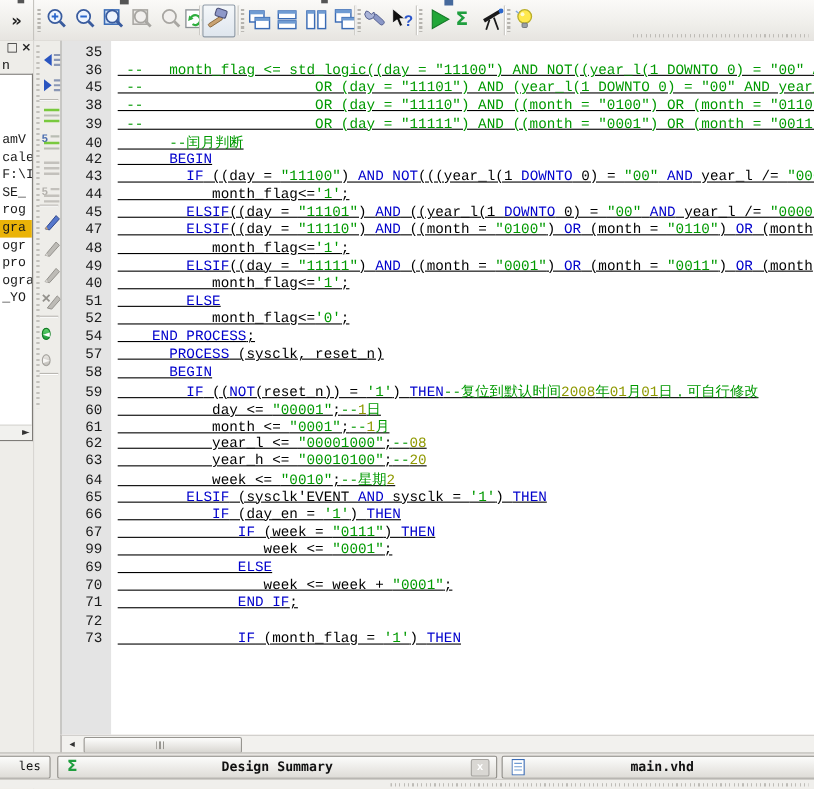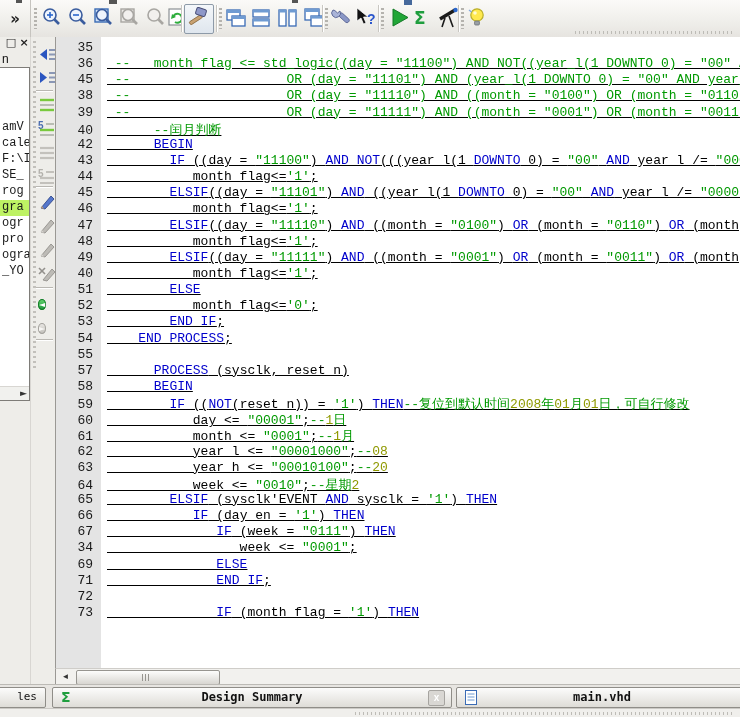--- a/index.html
+++ b/index.html
@@ -27,21 +27,21 @@
   
   #left-panel{position:absolute;left:0;top:37px;width:30px;height:680px;background:#eeede9;}
   #lp-title{position:absolute;left:0;top:0;width:30px;height:14px;color:#333;}
   .lp-btn{position:absolute;top:0;width:12px;height:12px;font:bold 11px "DejaVu Sans",sans-serif;
     color:#222;text-align:center;line-height:12px;}
   #lp-tab-frag{position:absolute;left:2px;top:15px;color:#111;font:12px "Liberation Sans",sans-serif;}
   #lp-list{position:absolute;left:0;top:30px;width:29px;height:332px;background:#fff;
     border:1px solid #7e7c78;border-left:none;overflow:hidden;}
   .lrow{height:16px;line-height:16px;font:12px "Liberation Mono",monospace;color:#1a1a1a;
     white-space:pre;padding-left:2px;}
-  .lrow.sel{background:#bef264;}
+  .lrow.sel{background:#eab308;}
   #lp-list-pad{height:52px;}
   #lp-hscroll{position:absolute;left:0;bottom:0;width:29px;height:13px;background:#f1f1ee;border-top:1px solid #d8d6d2;}
   #lp-scroll-right{position:absolute;right:2px;top:1px;font:9px "DejaVu Sans",sans-serif;color:#333;}
 
   
   #side-toolbar{position:absolute;left:30px;top:37px;width:25px;height:680px;background:#eeede9;
     border-left:1px solid #d8d6d2;}
   #side-toolbar:before{content:"";position:absolute;left:2px;top:4px;width:3px;height:330px;
     background:repeating-linear-gradient(180deg,#c2c0bb 0 2px,transparent 2px 5px);}
   .si{position:absolute;left:7px;width:18px;height:18px;}
@@ -348,43 +348,41 @@
         <div class="cl"><span class="ln">35</span><span class="ct"></span></div>
         <div class="cl"><span class="ln">36</span><span class="ct"><span class="sc"> --   month_flag &lt;= std_logic((day = "11100") AND NOT((year_l(1 DOWNTO 0) = "00" AND year</span></span></div>
         <div class="cl"><span class="ln">45</span><span class="ct"><span class="sc"> --                    OR (day = "11101") AND (year_l(1 DOWNTO 0) = "00" AND year_l /= "00"</span></span></div>
         <div class="cl"><span class="ln">38</span><span class="ct"><span class="sc"> --                    OR (day = "11110") AND ((month = "0100") OR (month = "0110") OR (month</span></span></div>
         <div class="cl"><span class="ln">39</span><span class="ct"><span class="sc"> --                    OR (day = "11111") AND ((month = "0001") OR (month = "0011") OR (month</span></span></div>
         <div class="cl"><span class="ln">40</span><span class="ct"><span class="sc">      --闰月判断</span></span></div>
         <div class="cl"><span class="ln">42</span><span class="ct"><span class="sk">      BEGIN</span></span></div>
         <div class="cl"><span class="ln">43</span><span class="ct"><span class="sk">        IF</span><span class="sp"> ((day = </span><span class="ss">"11100"</span><span class="sp">) </span><span class="sk">AND NOT</span><span class="sp">(((year_l(1 </span><span class="sk">DOWNTO</span><span class="sp"> 0) = </span><span class="ss">"00"</span><span class="sp"> </span><span class="sk">AND</span><span class="sp"> year_l /= </span><span class="ss">"0000"</span></span></div>
         <div class="cl"><span class="ln">44</span><span class="ct"><span class="sp">           month_flag&lt;=</span><span class="ss">'1'</span><span class="sp">;</span></span></div>
         <div class="cl"><span class="ln">45</span><span class="ct"><span class="sk">        ELSIF</span><span class="sp">((day = </span><span class="ss">"11101"</span><span class="sp">) </span><span class="sk">AND</span><span class="sp"> ((year_l(1 </span><span class="sk">DOWNTO</span><span class="sp"> 0) = </span><span class="ss">"00"</span><span class="sp"> </span><span class="sk">AND</span><span class="sp"> year_l /= </span><span class="ss">"0000"</span></span></div>
-        <div class="cl"><span class="ln">46</span><span class="ct"><span class="sp">           month_flag&lt;=</span><span class="ss">'1'</span><span class="sp">;</span></span></div>
         <div class="cl"><span class="ln">47</span><span class="ct"><span class="sk">        ELSIF</span><span class="sp">((day = </span><span class="ss">"11110"</span><span class="sp">) </span><span class="sk">AND</span><span class="sp"> ((month = </span><span class="ss">"0100"</span><span class="sp">) </span><span class="sk">OR</span><span class="sp"> (month = </span><span class="ss">"0110"</span><span class="sp">) </span><span class="sk">OR</span><span class="sp"> (month</span></span></div>
         <div class="cl"><span class="ln">48</span><span class="ct"><span class="sp">           month_flag&lt;=</span><span class="ss">'1'</span><span class="sp">;</span></span></div>
         <div class="cl"><span class="ln">49</span><span class="ct"><span class="sk">        ELSIF</span><span class="sp">((day = </span><span class="ss">"11111"</span><span class="sp">) </span><span class="sk">AND</span><span class="sp"> ((month = </span><span class="ss">"0001"</span><span class="sp">) </span><span class="sk">OR</span><span class="sp"> (month = </span><span class="ss">"0011"</span><span class="sp">) </span><span class="sk">OR</span><span class="sp"> (month</span></span></div>
         <div class="cl"><span class="ln">40</span><span class="ct"><span class="sp">           month_flag&lt;=</span><span class="ss">'1'</span><span class="sp">;</span></span></div>
         <div class="cl"><span class="ln">51</span><span class="ct"><span class="sk">        ELSE</span></span></div>
         <div class="cl"><span class="ln">52</span><span class="ct"><span class="sp">           month_flag&lt;=</span><span class="ss">'0'</span><span class="sp">;</span></span></div>
-        <div class="cl"><span class="ln">53</span><span class="ct"><span class="sk">        END IF</span><span class="sp">;</span></span></div>
         <div class="cl"><span class="ln">54</span><span class="ct"><span class="sk">    END PROCESS</span><span class="sp">;</span></span></div>
-        <div class="cl"><span class="ln">55</span><span class="ct"></span></div>
         <div class="cl"><span class="ln">57</span><span class="ct"><span class="sk">      PROCESS</span><span class="sp"> (sysclk, reset_n)</span></span></div>
         <div class="cl"><span class="ln">58</span><span class="ct"><span class="sk">      BEGIN</span></span></div>
         <div class="cl"><span class="ln">59</span><span class="ct"><span class="sk">        IF</span><span class="sp"> ((</span><span class="sk">NOT</span><span class="sp">(reset_n)) = </span><span class="ss">'1'</span><span class="sp">) </span><span class="sk">THEN</span><span class="sc">--复位到默认时间</span><span class="sd">2008</span><span class="sc">年</span><span class="sd">01</span><span class="sc">月</span><span class="sd">01</span><span class="sc">日，可自行修改</span></span></div>
         <div class="cl"><span class="ln">60</span><span class="ct"><span class="sp">           day &lt;= </span><span class="ss">"00001"</span><span class="sp">;</span><span class="sc">--</span><span class="sd">1</span><span class="sc">日</span></span></div>
         <div class="cl"><span class="ln">61</span><span class="ct"><span class="sp">           month &lt;= </span><span class="ss">"0001"</span><span class="sp">;</span><span class="sc">--</span><span class="sd">1</span><span class="sc">月</span></span></div>
         <div class="cl"><span class="ln">62</span><span class="ct"><span class="sp">           year_l &lt;= </span><span class="ss">"00001000"</span><span class="sp">;</span><span class="sc">--</span><span class="sd">08</span></span></div>
         <div class="cl"><span class="ln">63</span><span class="ct"><span class="sp">           year_h &lt;= </span><span class="ss">"00010100"</span><span class="sp">;</span><span class="sc">--</span><span class="sd">20</span></span></div>
         <div class="cl"><span class="ln">64</span><span class="ct"><span class="sp">           week &lt;= </span><span class="ss">"0010"</span><span class="sp">;</span><span class="sc">--星期</span><span class="sd">2</span></span></div>
         <div class="cl"><span class="ln">65</span><span class="ct"><span class="sk">        ELSIF</span><span class="sp"> (sysclk'EVENT </span><span class="sk">AND</span><span class="sp"> sysclk = </span><span class="ss">'1'</span><span class="sp">) </span><span class="sk">THEN</span></span></div>
         <div class="cl"><span class="ln">66</span><span class="ct"><span class="sk">           IF</span><span class="sp"> (day_en = </span><span class="ss">'1'</span><span class="sp">) </span><span class="sk">THEN</span></span></div>
         <div class="cl"><span class="ln">67</span><span class="ct"><span class="sk">              IF</span><span class="sp"> (week = </span><span class="ss">"0111"</span><span class="sp">) </span><span class="sk">THEN</span></span></div>
-        <div class="cl"><span class="ln">34</span><span class="ct"><span class="sp">                 week &lt;= </span><span class="ss">"0001"</span><span class="sp">;</span></span></div>
+        <div class="cl"><span class="ln">99</span><span class="ct"><span class="sp">                 week &lt;= </span><span class="ss">"0001"</span><span class="sp">;</span></span></div>
         <div class="cl"><span class="ln">69</span><span class="ct"><span class="sk">              ELSE</span></span></div>
+        <div class="cl"><span class="ln">70</span><span class="ct"><span class="sp">                 week &lt;= week + </span><span class="ss">"0001"</span><span class="sp">;</span></span></div>
         <div class="cl"><span class="ln">71</span><span class="ct"><span class="sk">              END IF</span><span class="sp">;</span></span></div>
         <div class="cl"><span class="ln">72</span><span class="ct"></span></div>
         <div class="cl"><span class="ln">73</span><span class="ct"><span class="sk">              IF</span><span class="sp"> (month_flag = </span><span class="ss">'1'</span><span class="sp">) </span><span class="sk">THEN</span></span></div>
       </div>
   </div>
 
   <div id="hscroll">
     <span id="hs-left">◄</span>
     <div id="hs-thumb">
       <div id="hs-grip"></div>

